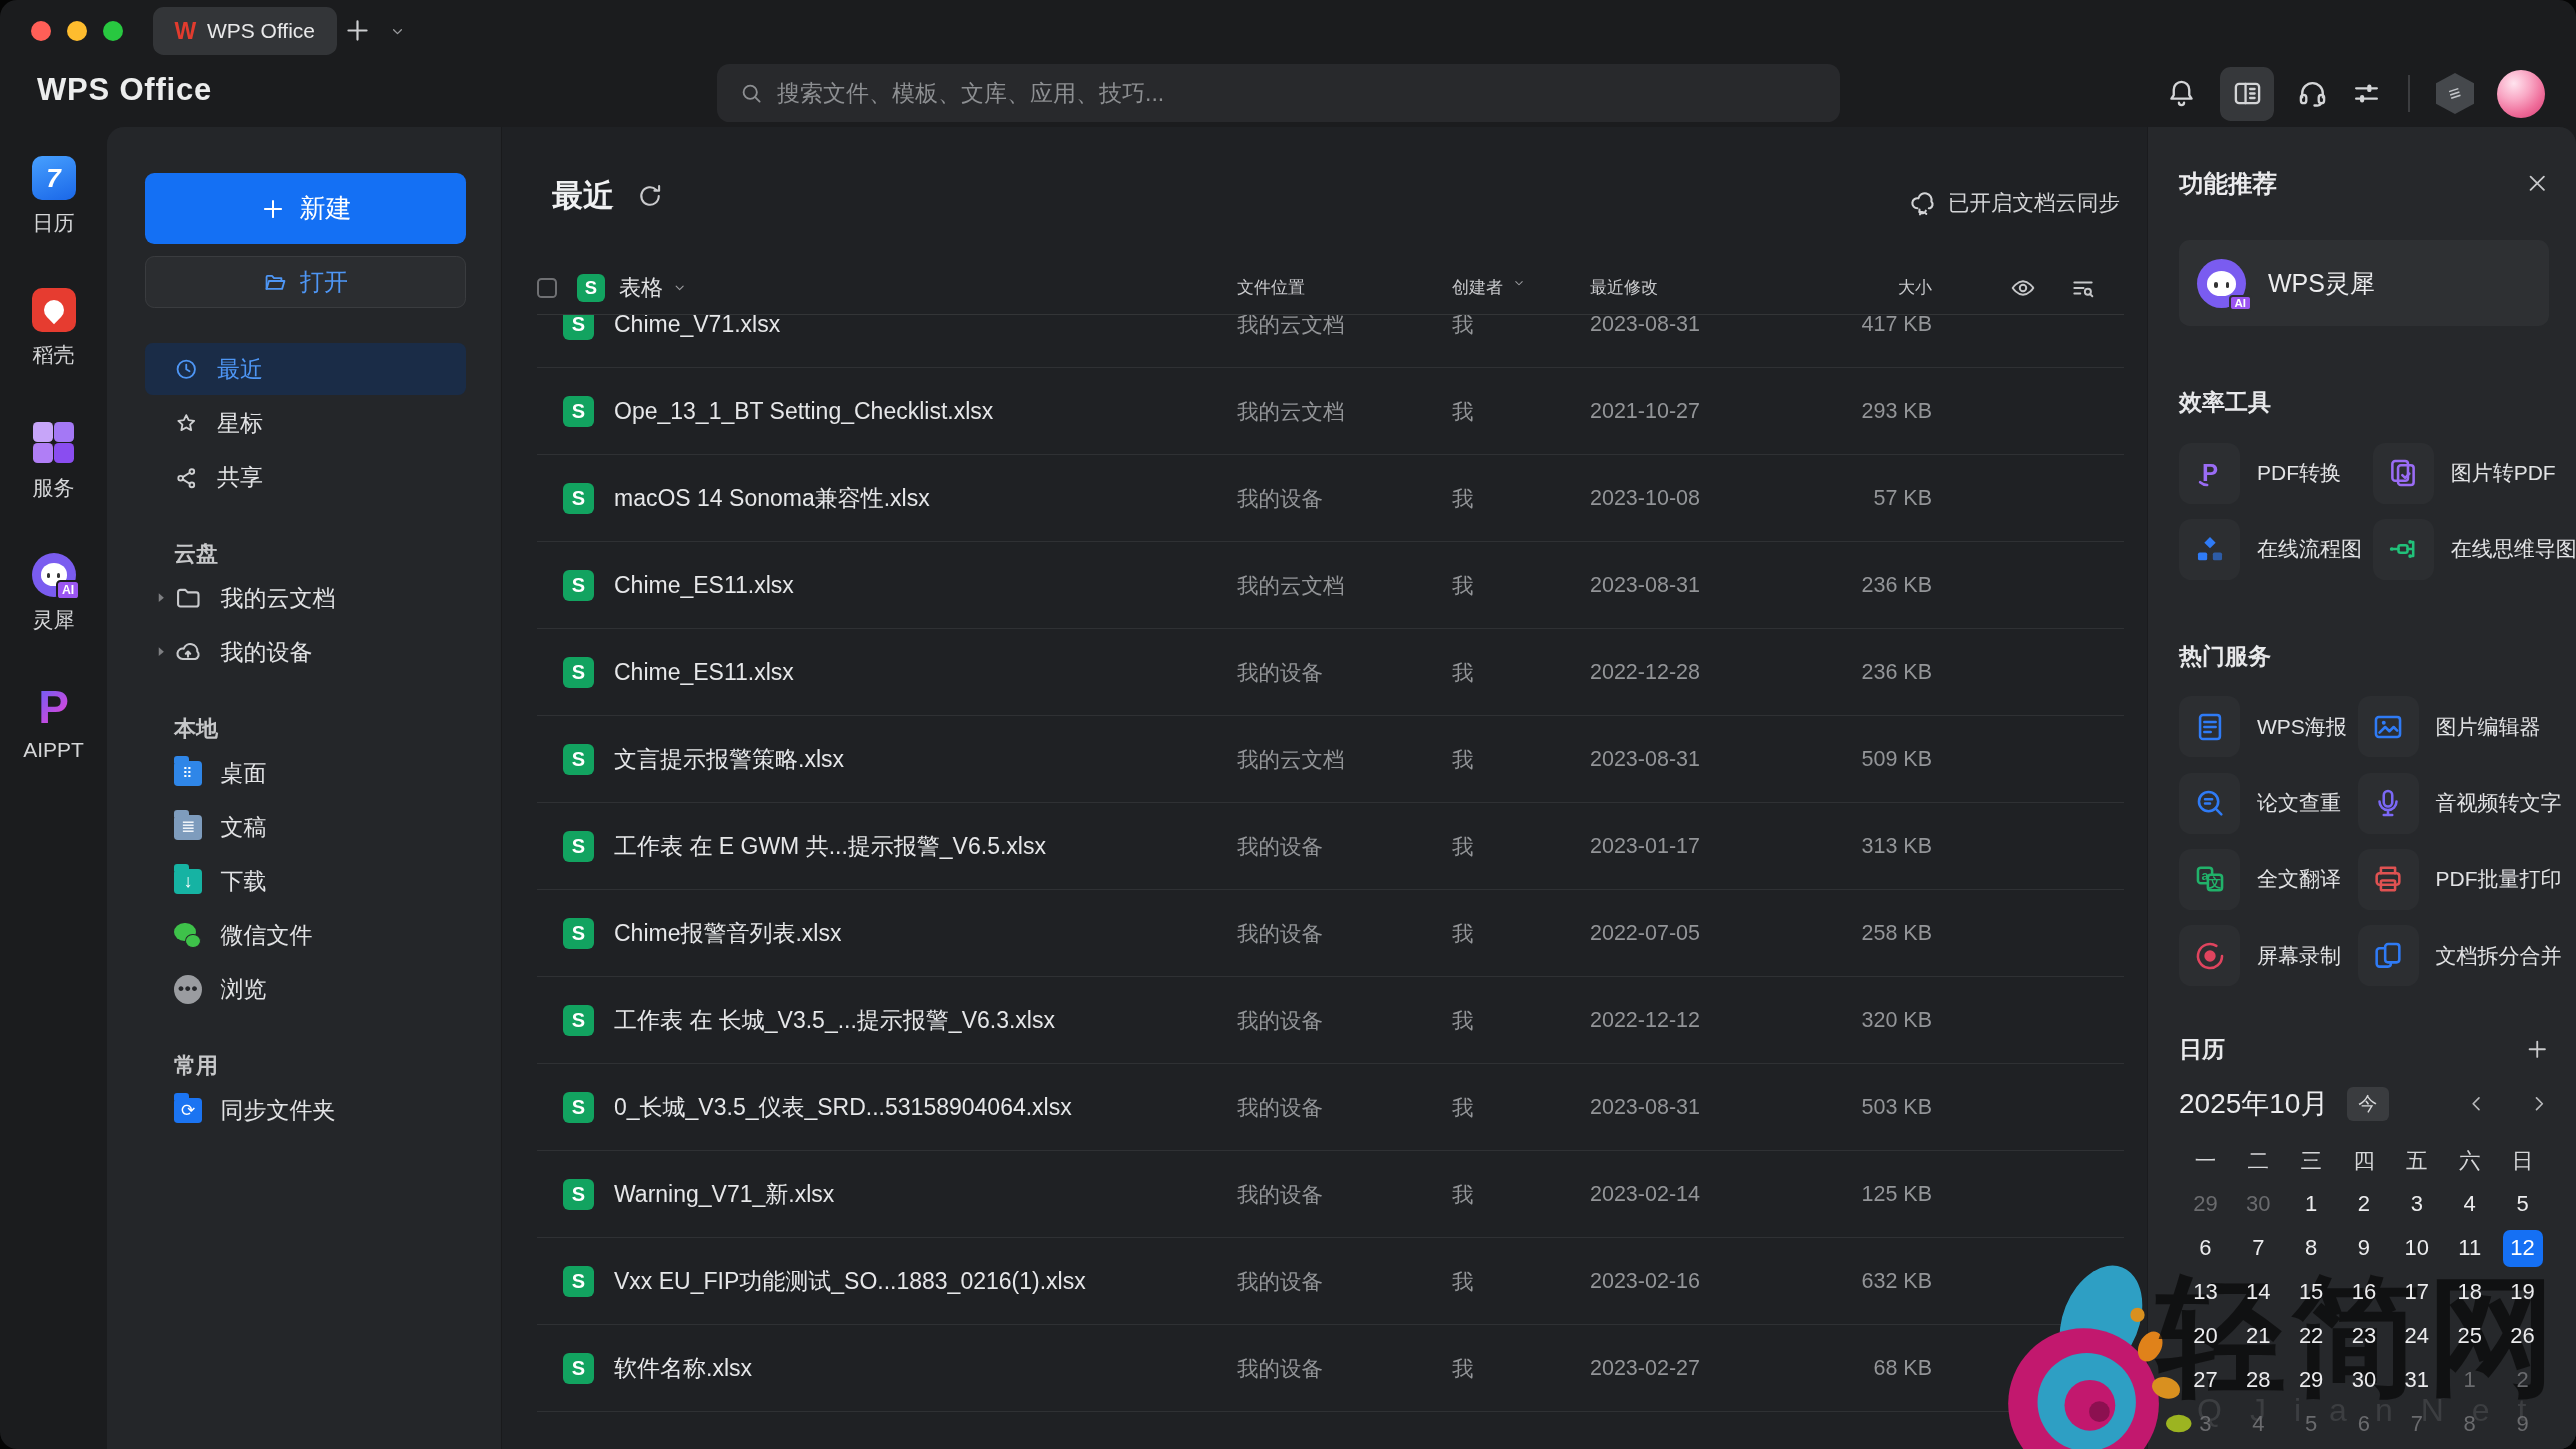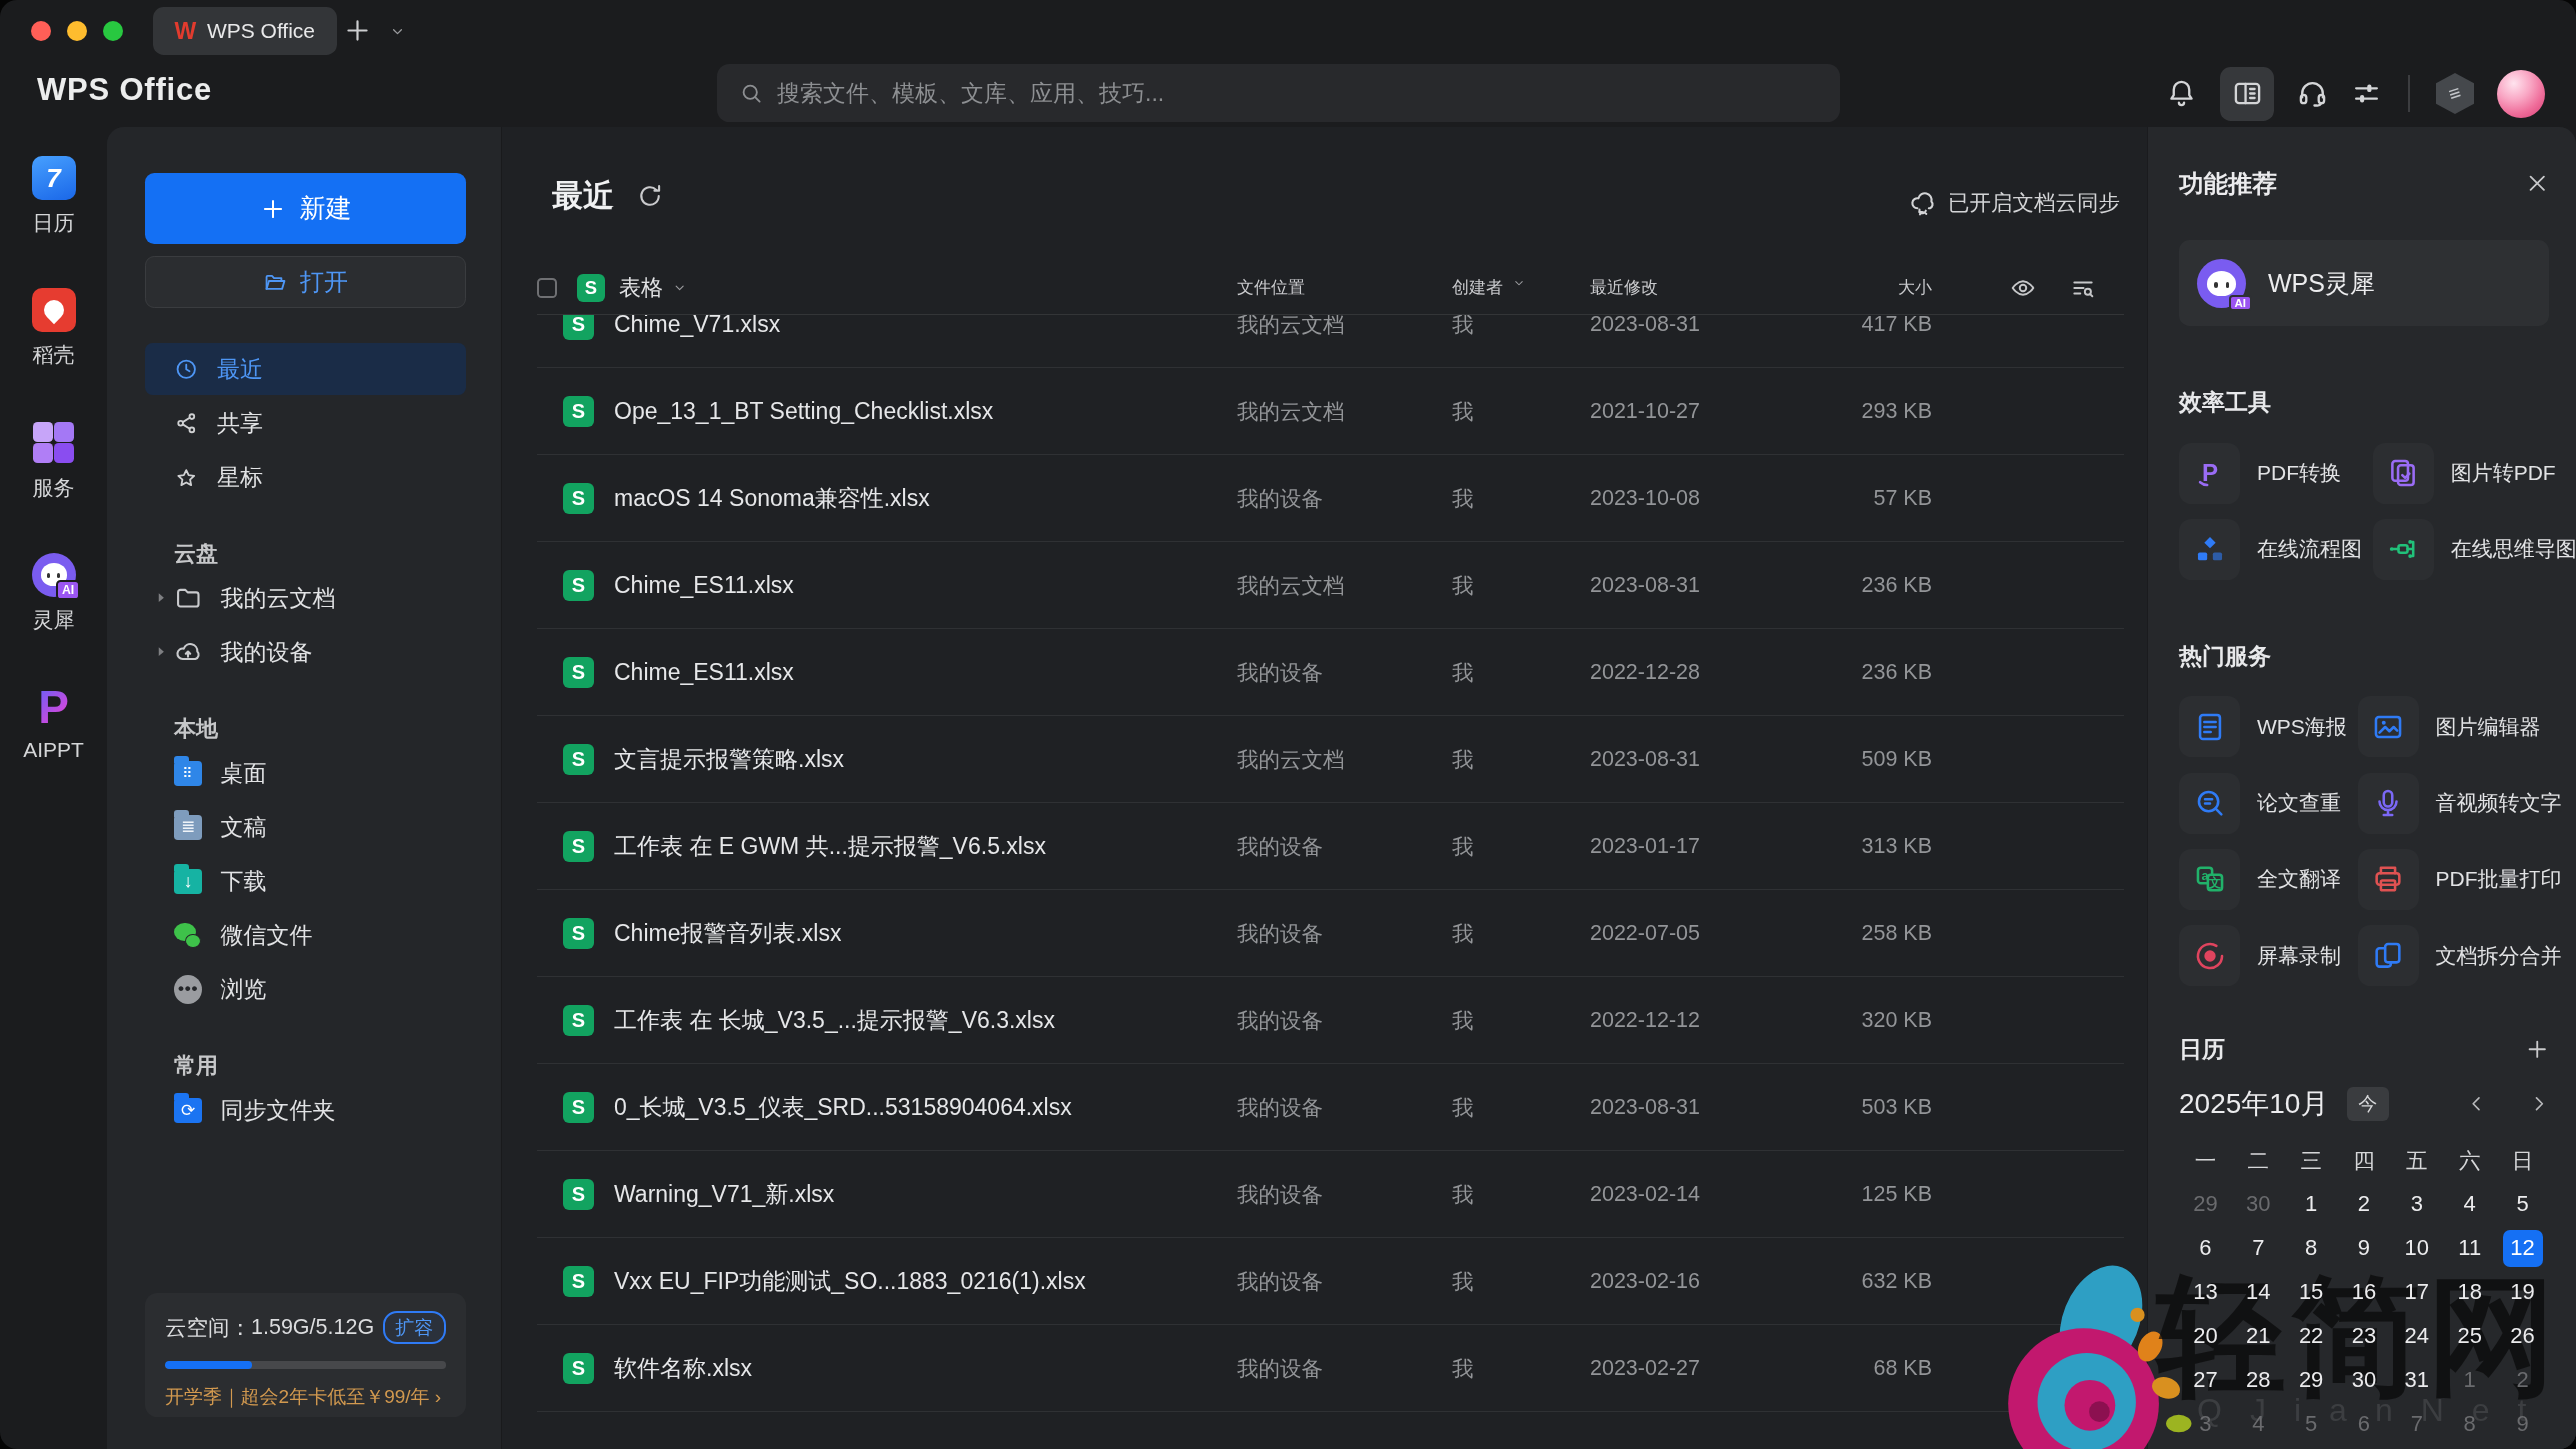--- a/index.html
+++ b/index.html
@@ -307,35 +307,35 @@
               <svg viewBox="0 0 24 24" fill="none" stroke="currentColor" stroke-width="1.8" stroke-linecap="round" stroke-linejoin="round">
                 <circle cx="12" cy="12" r="8.5"></circle>
                 <path d="M12 7.5V12l3.2 2"></path>
               </svg>
             </span>
           <span>最近</span>
         </div>
         <div class="nav-item">
           <span class="ic">
               <svg viewBox="0 0 24 24" fill="none" stroke="currentColor" stroke-width="1.8" stroke-linecap="round" stroke-linejoin="round">
+                <path d="M12 4l2.35 4.9 5.4.7-4 3.75 1.05 5.35L12 16.1l-4.8 2.6 1.05-5.35-4-3.75 5.4-.7z"></path>
+              </svg>
+            </span>
+          <span>星标</span>
+        </div>
+        <div class="nav-item">
+          <span class="ic">
+              <svg viewBox="0 0 24 24" fill="none" stroke="currentColor" stroke-width="1.8" stroke-linecap="round" stroke-linejoin="round">
                 <circle cx="17.5" cy="5.5" r="2.3"></circle>
                 <circle cx="6.5" cy="12" r="2.3"></circle>
                 <circle cx="17.5" cy="18.5" r="2.3"></circle>
                 <path d="M8.6 10.9l6.8-4.2M8.6 13.1l6.8 4.2"></path>
               </svg>
             </span>
           <span>共享</span>
-        </div>
-        <div class="nav-item">
-          <span class="ic">
-              <svg viewBox="0 0 24 24" fill="none" stroke="currentColor" stroke-width="1.8" stroke-linecap="round" stroke-linejoin="round">
-                <path d="M12 4l2.35 4.9 5.4.7-4 3.75 1.05 5.35L12 16.1l-4.8 2.6 1.05-5.35-4-3.75 5.4-.7z"></path>
-              </svg>
-            </span>
-          <span>星标</span>
         </div>
       </div>
 
       <div class="sec-title">云盘</div>
       <div class="tree">
         <div class="tree-item">
           <span class="caret">
               <svg viewBox="0 0 24 24" fill="none" stroke="currentColor" stroke-width="1.8" stroke-linecap="round" stroke-linejoin="round">
                 <path d="M8.5 5l8 7-8 7z" fill="currentColor" stroke="none"></path>
               </svg>
@@ -417,31 +417,20 @@
           <span class="caret hide"></span>
           <span class="t-icon">
               <span class="cfolder f-sync">
                 <i>⟳</i>
               </span>
             </span>
           <span class="t-label">同步文件夹</span>
         </div>
       </div>
 
-      <div class="storage">
-        <div class="st-row1">
-          <span class="st-label">云空间：</span>
-          <span class="st-usage">1.59G/5.12G</span>
-          <span class="st-expand">扩容</span>
-        </div>
-        <div class="st-track">
-          <div class="st-fill" style="width: 31%;"></div>
-        </div>
-        <div class="st-promo">开学季｜超会2年卡低至￥99/年 ›</div>
-      </div>
     </aside>
 
     <section class="main">
       <div class="main-title-row">
         <span class="main-title">最近</span>
         <span class="refresh">
             <svg viewBox="0 0 24 24" fill="none" stroke="currentColor" stroke-width="1.8" stroke-linecap="round" stroke-linejoin="round">
               <path d="M19.5 12a7.5 7.5 0 1 1-2.1-5.2"></path>
               <path d="M19.8 3.4v4h-4"></path>
             </svg>

